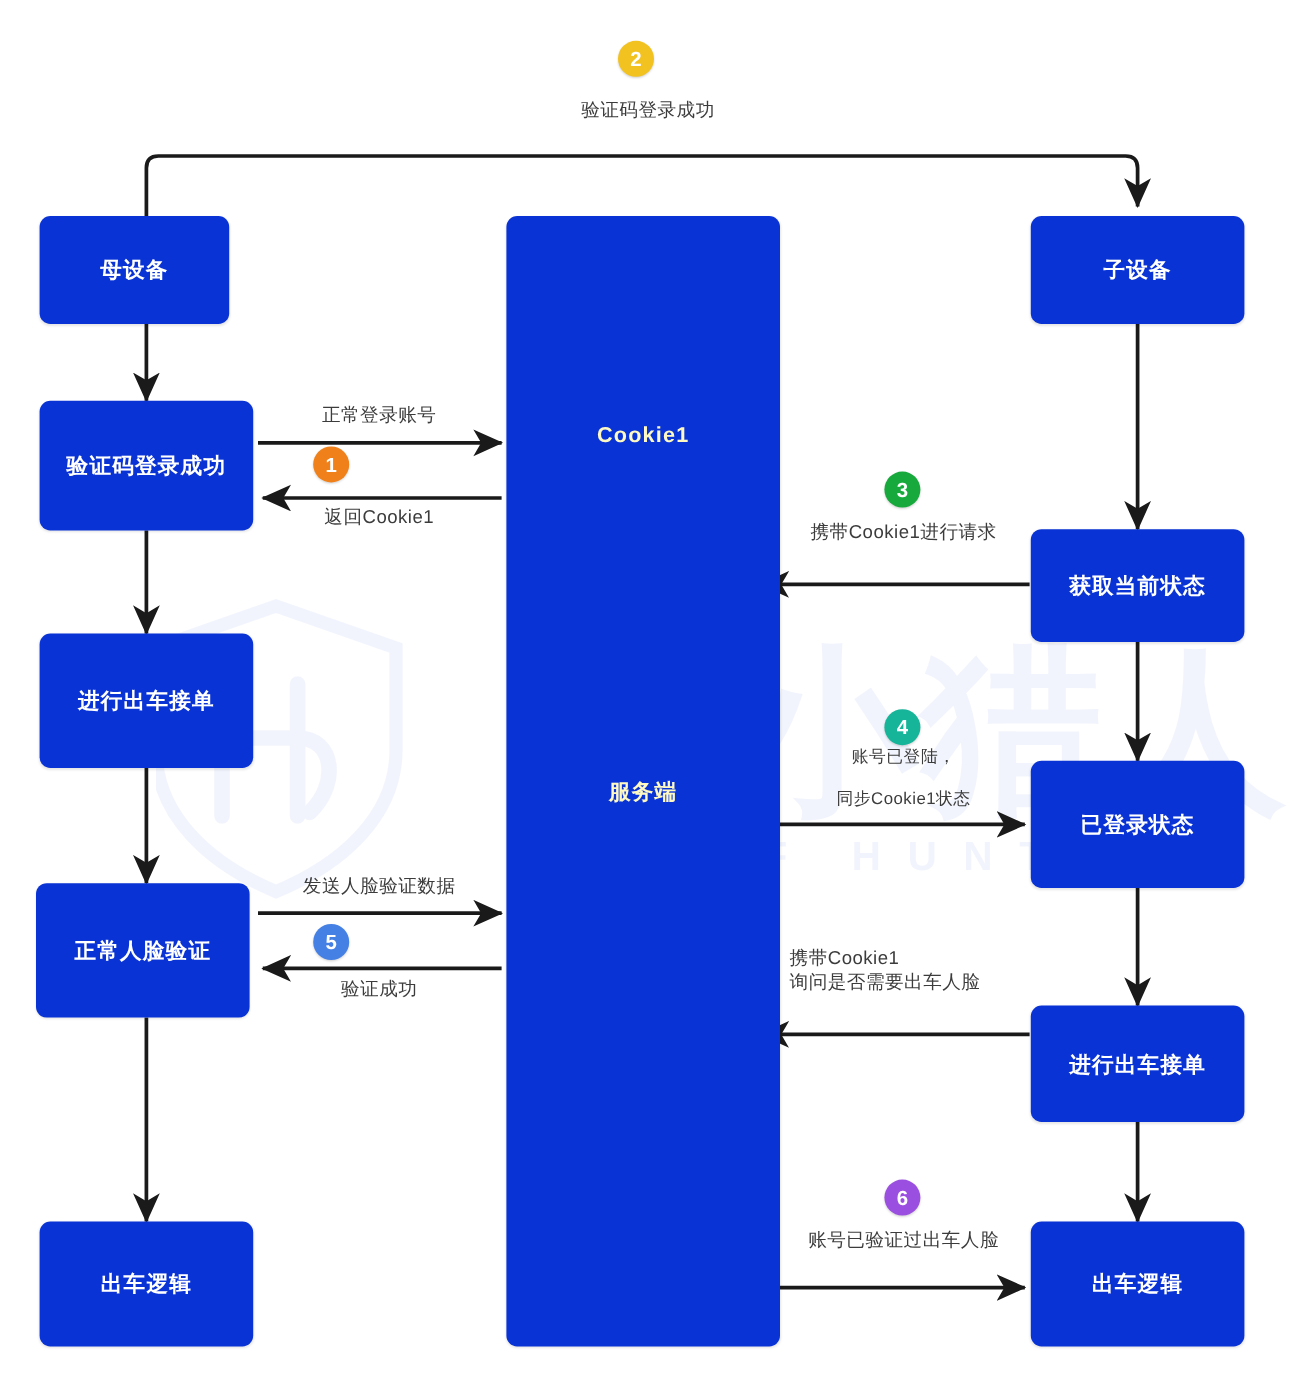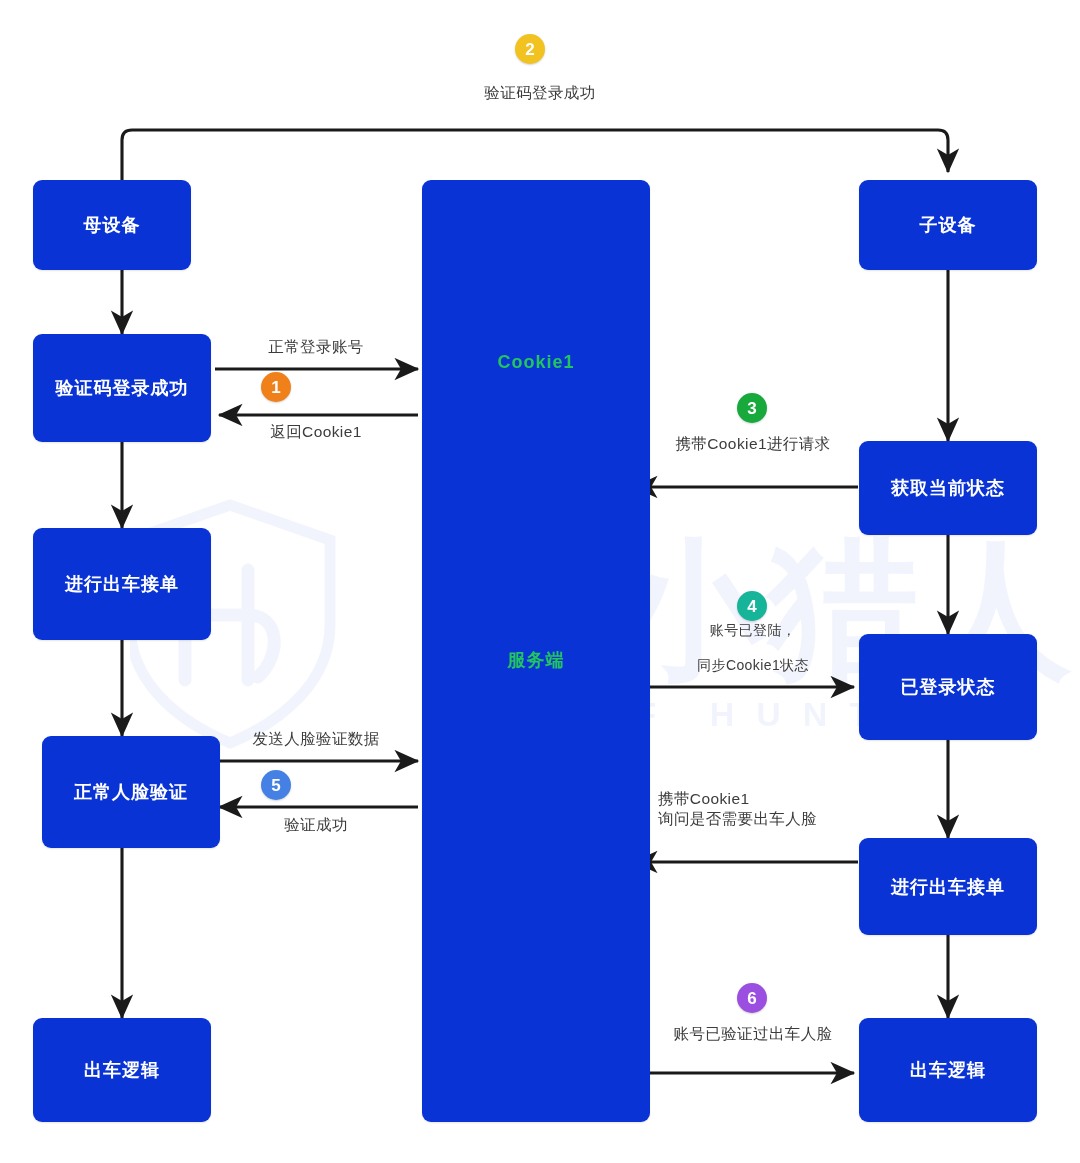--- a/index.html
+++ b/index.html
@@ -69,21 +69,21 @@
     display:block;
     position:absolute;
   }
   .tall-label{
     position:absolute;
     left:0; right:0;
     text-align:center;
     font-weight:700;
     font-size:18px;
     letter-spacing:1px;
-    color:#22c55e;
+    color:#fef9c3;
   }
   
   .cap{
     position:absolute;
     color:#3c3c3c;
     font-size:15.5px;
     line-height:1.45;
     white-space:nowrap;
     letter-spacing:.4px;
   }
@@ -158,21 +158,21 @@
 
   <div class="badge" style="left:515px; top:34px; background:#F2C221;">2</div>
   <div class="cap c" style="left:440px; top:82px; width:200px;">验证码登录成功</div>
 
   <div class="node" style="left:33px; top:180px; width:158px; height:90px;">母设备</div>
 
   <div class="node" style="left:33px; top:334px; width:178px; height:108px;">验证码登录成功</div>
 
   <div class="node" style="left:33px; top:528px; width:178px; height:112px;">进行出车接单</div>
 
-  <div class="node" style="left:42px; top:736px; width:178px; height:112px;">正常人脸验证</div>
+  <div class="node" style="left:30px; top:736px; width:178px; height:112px;">正常人脸验证</div>
 
   <div class="node" style="left:33px; top:1018px; width:178px; height:104px;">出车逻辑</div>
 
   <div class="node tall" style="left:422px; top:180px; width:228px; height:942px;">
     <div class="tall-label" style="top:172px;">Cookie1</div>
     <div class="tall-label" style="top:468px;">服务端</div>
   </div>
 
   <div class="node" style="left:859px; top:180px; width:178px; height:90px;">子设备</div>
 

